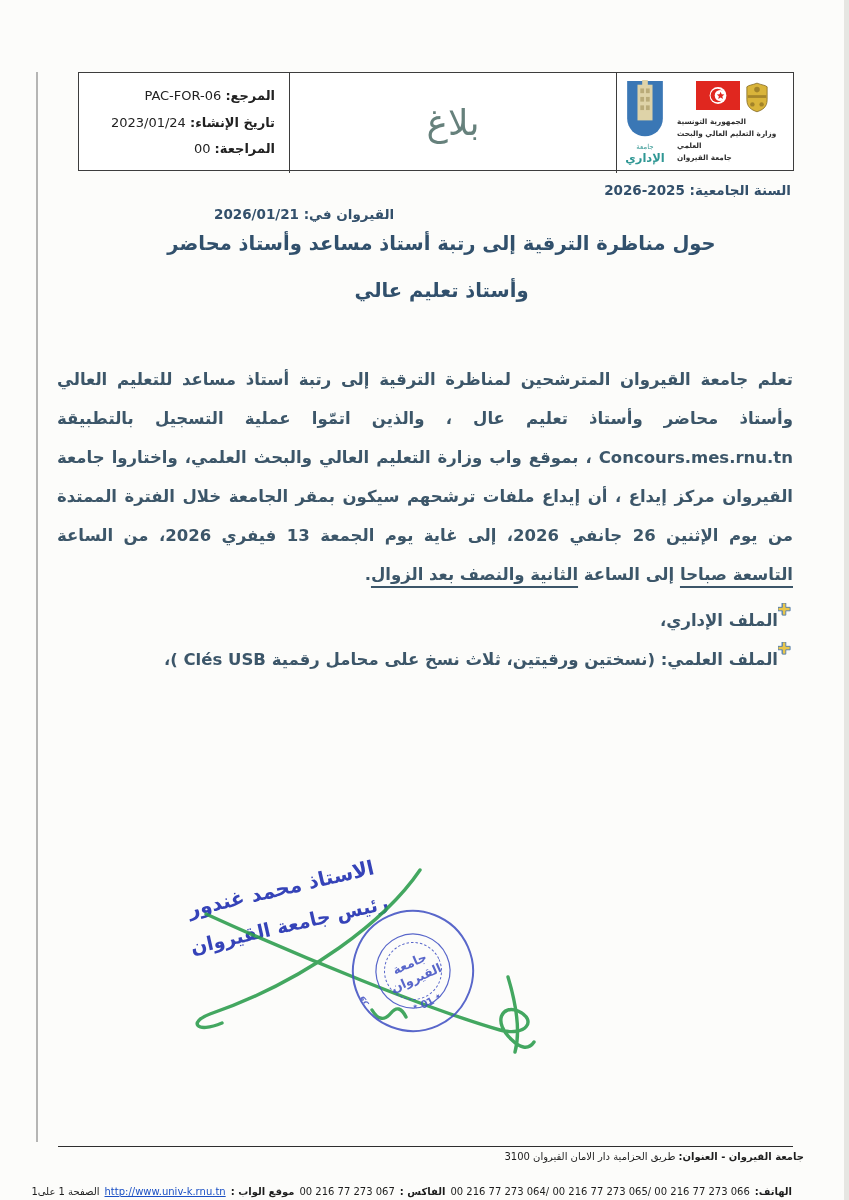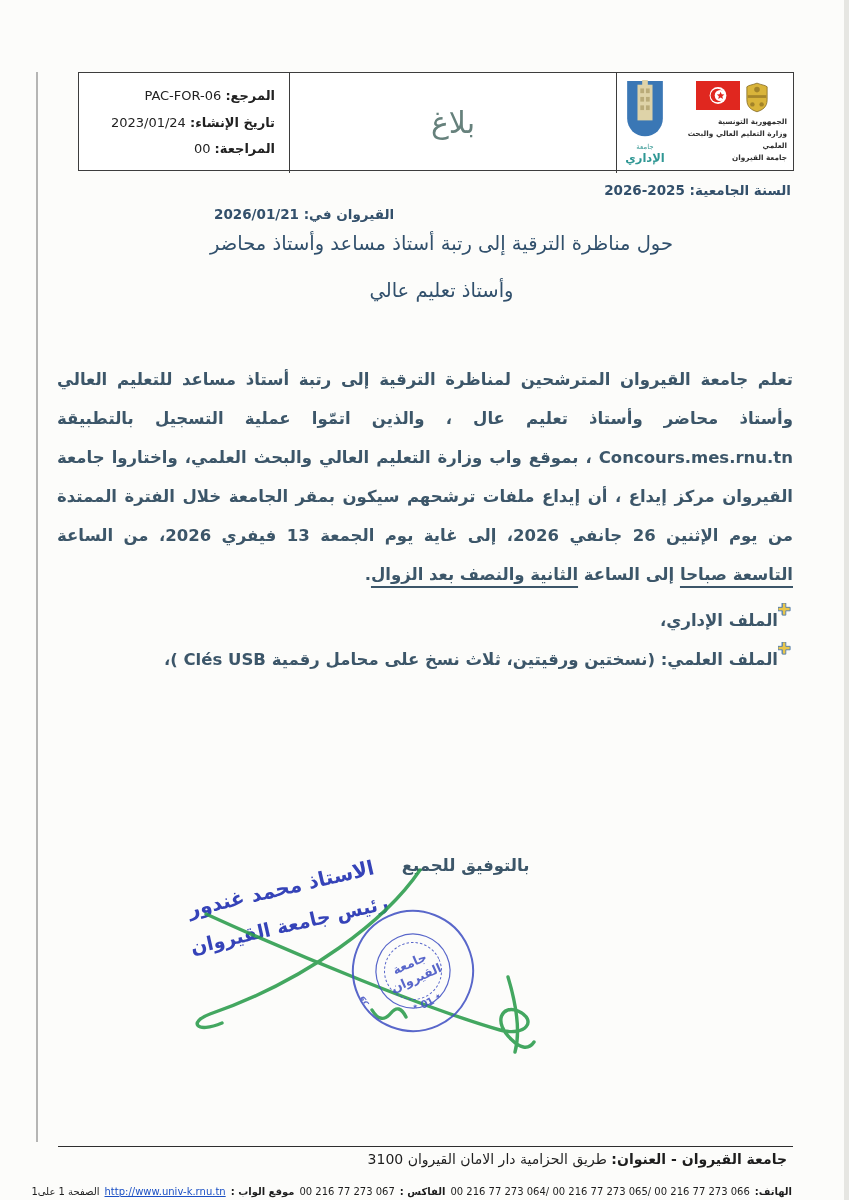--- a/index.html
+++ b/index.html
@@ -13,38 +13,38 @@
 
   
   .hdr-table{
     position:absolute;left:78px;top:72px;width:714px;height:97px;
     border:1.2px solid #3d3d3d;display:grid;grid-template-columns:176px 1fr 210px;
     background:#fff;
   }
   .hdr-cell{display:flex;align-items:center;}
   .cell-logos{padding:4px 6px;gap:10px;justify-content:center;}
   .cell-doctype{border-left:1.2px solid #3d3d3d;border-right:1.2px solid #3d3d3d;justify-content:center;}
-  .doc-type{font-size:30px;color:#66817c;}
+  .doc-type{font-size:36px;color:#66817c;}
   .cell-ref{padding:10px 14px;}
   .ref-lines{width:100%;font-size:13px;color:#222;line-height:2.05;text-align:right;}
   .ref-label{font-weight:bold;}
   .gov-block{display:flex;flex-direction:column;align-items:center;gap:3px;}
   .flag-row{display:flex;align-items:flex-start;gap:5px;}
-  .gov-text{font-size:7.3px;font-weight:bold;color:#2e2e2e;text-align:right;line-height:1.65;}
+  .gov-text{font-size:7.3px;font-weight:bold;color:#2e2e2e;text-align:left;line-height:1.65;}
   .u-block{display:flex;flex-direction:column;align-items:center;line-height:1.2;}
   .logo-top{font-size:7px;color:#3b9b97;margin-top:1px;}
   .logo-name{font-size:11.5px;font-weight:bold;color:#2f9794;}
 
   
   .meta-row{position:absolute;left:62px;right:58px;top:182px;display:flex;justify-content:space-between;
     font-size:13.5px;font-weight:bold;color:#33506b;}
   .meta-left{margin-left:152px;margin-top:24px;}
 
   
-  .title-wrap{position:absolute;left:0;right:0;top:234px;text-align:center;color:#31506c;font-weight:normal;font-size:19.5px;line-height:1;padding-left:34px;}
+  .title-wrap{position:absolute;left:0;right:0;top:234px;text-align:center;color:#31506c;font-weight:bold;font-size:19.5px;line-height:1;padding-left:34px;}
   .title-wrap .t2{margin-top:27px;}
 
   
   .body-wrap{position:absolute;left:57px;right:56px;top:360px;color:#3c5669;font-weight:bold;
     font-size:16.5px;line-height:39px;text-align:justify;}
   .u-seg{text-decoration:underline;text-underline-offset:6px;text-decoration-thickness:1.5px;}
   .ltr{direction:ltr;unicode-bidi:isolate;margin-top:18px;}
   .bullet-list{margin-top:7px;padding-right:2px;}
   .bullet-row{display:flex;align-items:flex-start;line-height:39px;}
   .bullet-icon{flex:0 0 auto;margin-top:2px;}
@@ -54,21 +54,21 @@
     font-size:16.5px;font-weight:bold;color:#3c5669;}
   .president{position:absolute;left:126px;top:876px;width:318px;transform:rotate(-13deg);
     color:#2b3ab5;text-align:center;opacity:.95;}
   .president .nm{font-size:20px;font-weight:bold;letter-spacing:1px;}
   .president .rl{font-size:19px;font-weight:bold;margin-top:14px;letter-spacing:1px;}
   .sig-svg{position:absolute;left:148px;top:862px;}
   .stamp{position:absolute;left:346px;top:903px;opacity:.88;}
 
   
   .footer-rule{position:absolute;left:58px;right:56px;top:1146px;border-top:1.3px solid #2e2e2e;}
-  .footer-l1{position:absolute;right:62px;top:1151px;font-size:14px;color:#1d1d1d;}
+  .footer-l1{position:absolute;right:45px;top:1151px;font-size:10px;color:#1d1d1d;}
   .footer-l2{position:absolute;left:58px;right:57px;top:1168px;display:flex;align-items:baseline;gap:5px;
     font-size:10px;color:#1d1d1d;white-space:nowrap;}
   .b{font-weight:bold;}
   .web-link{color:#1a4fc4;text-decoration:underline;}
   .page-info{margin-right:auto;}
 </style>
 </head>
 <body>
 
 <div class="page">
@@ -152,21 +152,20 @@
       <div class="bullet-row">
         <svg class="bullet-icon" width="13" height="13" viewBox="0 0 15 15">
           <path d="M5,0 h4 v5 h5 v4 h-5 v5 h-4 v-5 h-5 v-4 h5 z" fill="#5b8ac2" opacity="0.75" transform="translate(-1,-0.5)"></path>
           <path d="M5,0 h4 v5 h5 v4 h-5 v5 h-4 v-5 h-5 v-4 h5 z" fill="#e9c64a" stroke="#4a7ab5" stroke-width="1"></path>
         </svg>
         <span><span>الملف العلمي: (نسختين ورقيتين، ثلاث نسخ على محامل رقمية </span><span class="ltr">Clés USB</span><span> )،</span></span>
       </div>
     </div>
   </div>
 
-  <div class="closing">بالتوفيق للجميع</div>
 
   <div class="president">
     <div class="nm">الاستاذ محمد غندور</div>
     <div class="rl">رئيس جامعة القيروان</div>
   </div>
 
   <svg class="sig-svg" width="420" height="195" viewBox="0 0 420 195">
     <g stroke="#2f9e50" stroke-width="3.4" fill="none" stroke-linecap="round" opacity="0.9">
       <path d="M 272,8 C 238,58 160,118 62,152 C 40,160 48,172 74,161"></path>
       <path d="M 58,52 C 150,94 282,148 352,168 C 378,175 390,158 370,149 C 354,142 344,160 364,178 C 371,185 380,189 386,180"></path>

